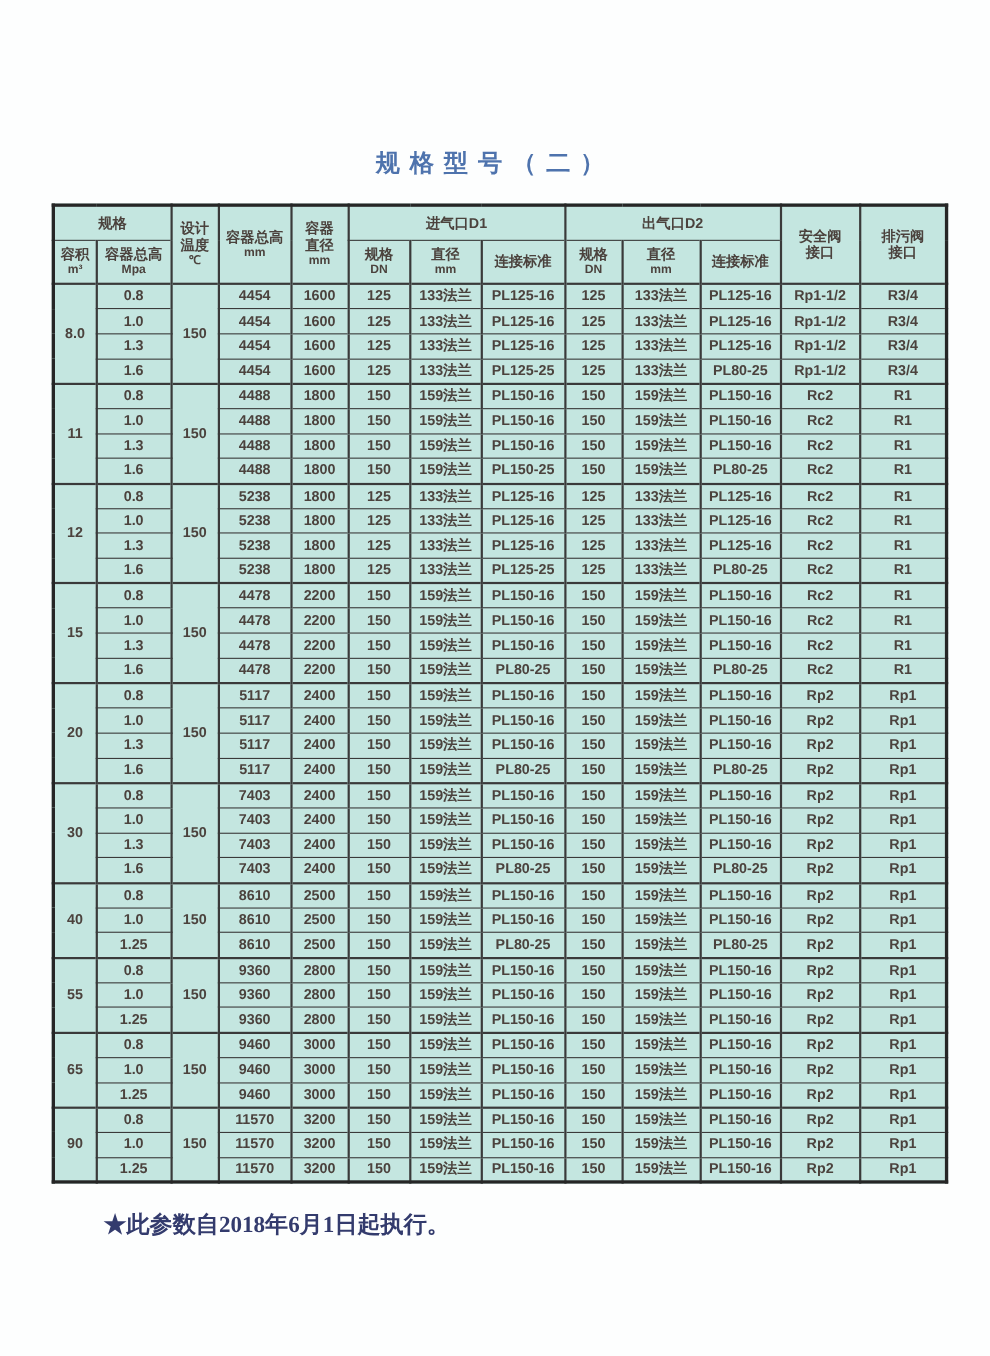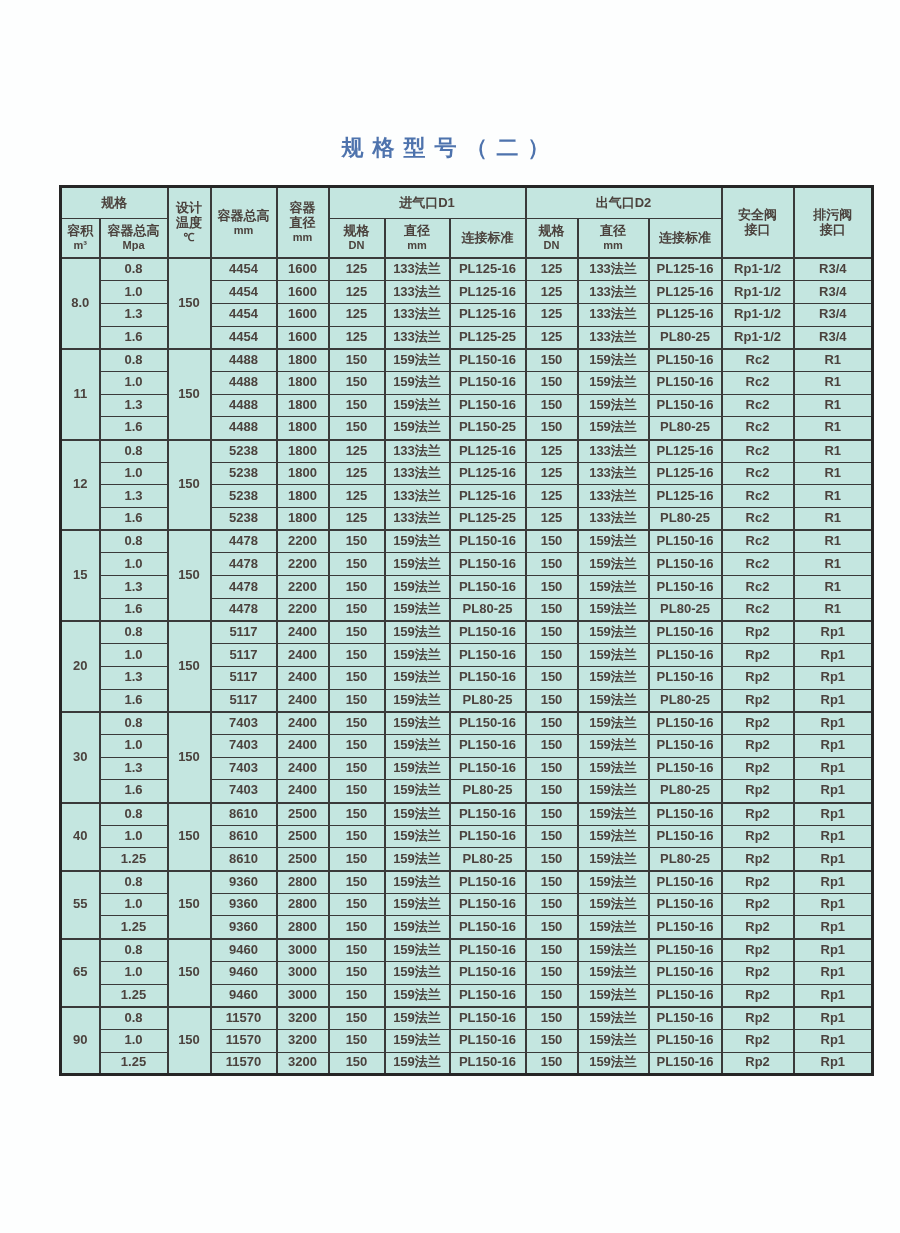--- a/index.html
+++ b/index.html
@@ -23,21 +23,20 @@
     letter-spacing:9px;
     font-family:"Liberation Sans",sans-serif;
   }
   table.spec{
     position:absolute;left:47px;top:185px;
     width:812px;table-layout:fixed;
     border-collapse:collapse;
     border:3px solid #262626;
     background:var(--cell-bg);
     color:var(--text);
-    margin-left:12px;
   }
   table.spec th, table.spec td{
     border:solid var(--border);
     border-width:1.5px 2px;
     padding:0;margin:0;
     text-align:center;vertical-align:middle;
     font-size:13px;font-weight:bold;
     line-height:1.15;
     overflow:hidden;white-space:nowrap;
   }
@@ -634,13 +633,14 @@
         <td>150</td>
         <td>159法兰</td>
         <td>PL150-16</td>
         <td>Rp2</td>
         <td>Rp1</td>
       </tr>
     </tbody>
 </table>
 
 <div class="notes">
+  <div class="note-line">★此参数自2018年6月1日起执行。</div>
 </div>
 
 </body></html>

